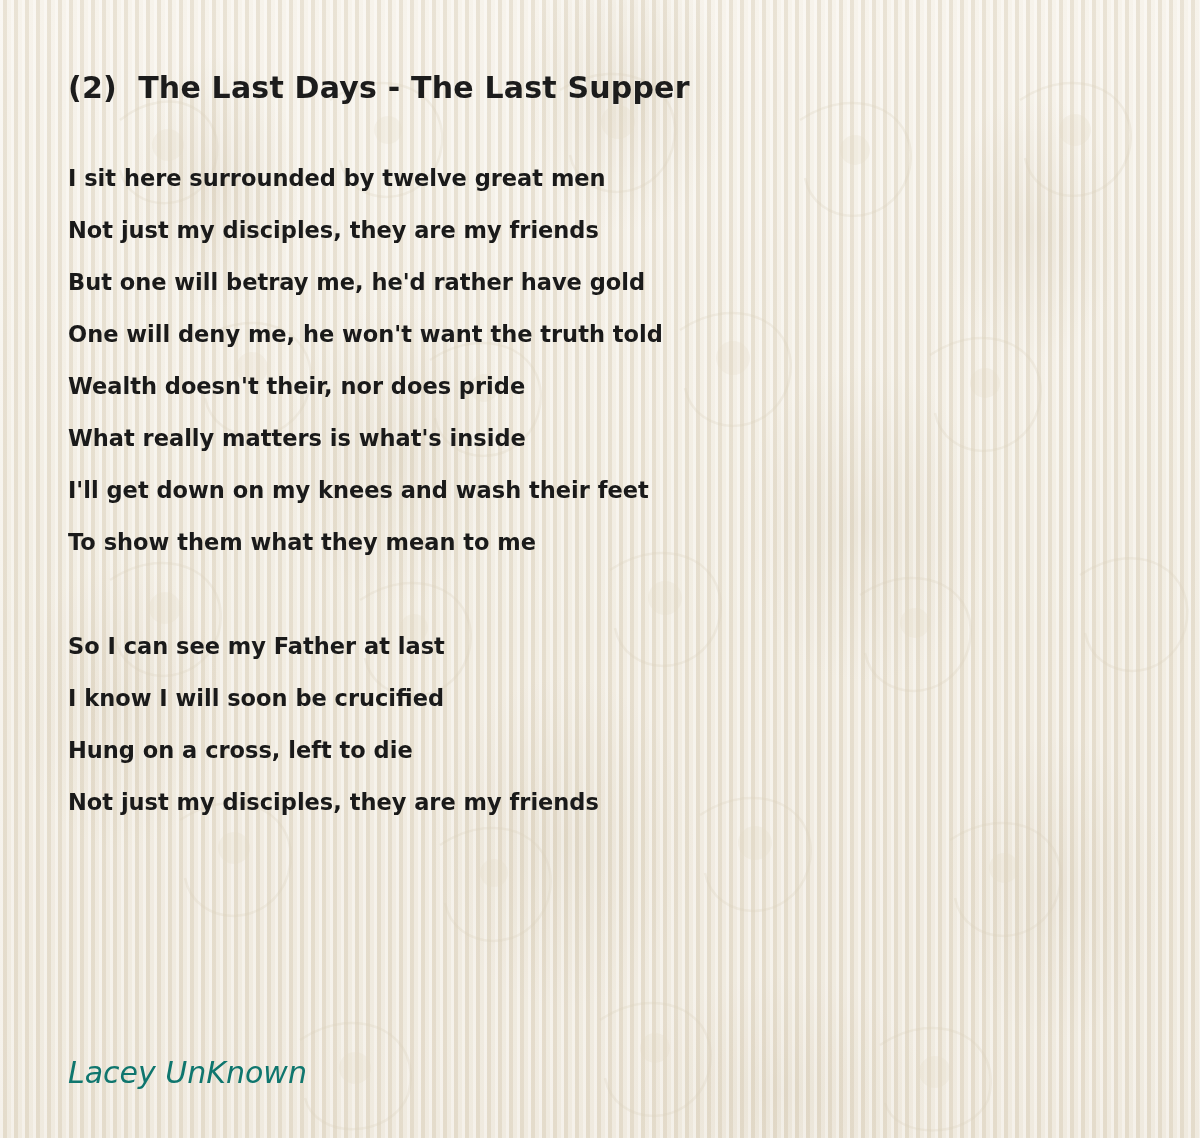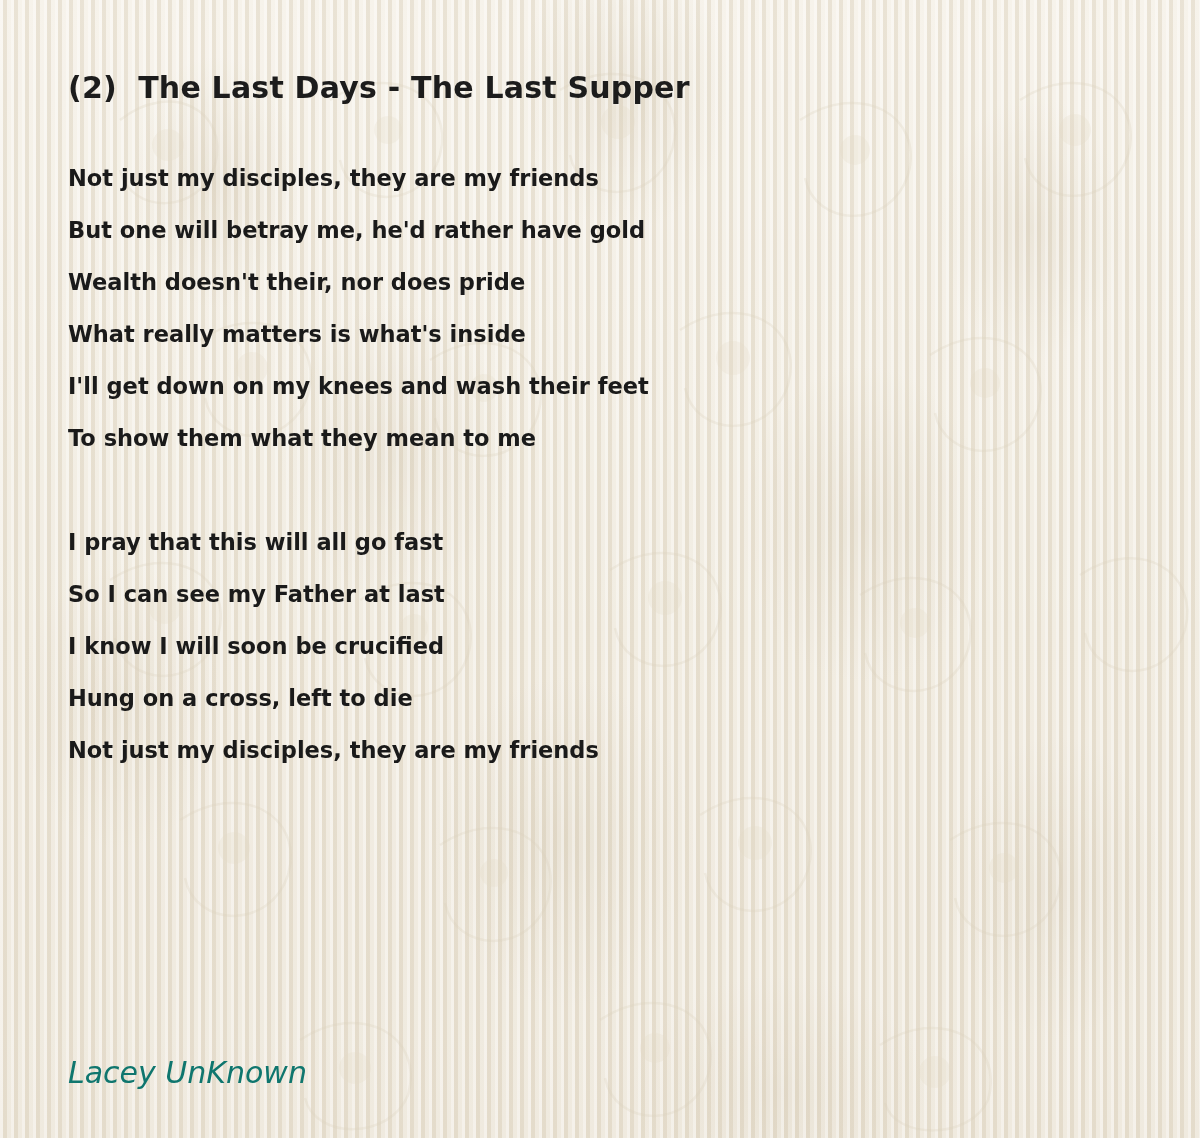--- a/index.html
+++ b/index.html
@@ -168,30 +168,31 @@
     </g>
   </svg>
 
   <div id="content">
 
     <h1 class="poem-title">(2)  The Last Days - The Last Supper</h1>
 
     <div class="poem-body">
 
       <div class="stanza">
+        <div class="poem-line">I sit here surrounded by twelve great men</div>
         <div class="poem-line">Not just my disciples, they are my friends</div>
         <div class="poem-line">But one will betray me, he'd rather have gold</div>
+        <div class="poem-line">One will deny me, he won't want the truth told</div>
         <div class="poem-line">Wealth doesn't their, nor does pride</div>
         <div class="poem-line">What really matters is what's inside</div>
         <div class="poem-line">I'll get down on my knees and wash their feet</div>
         <div class="poem-line">To show them what they mean to me</div>
       </div>
 
       <div class="stanza">
-        <div class="poem-line">I pray that this will all go fast</div>
         <div class="poem-line">So I can see my Father at last</div>
         <div class="poem-line">I know I will soon be crucified</div>
         <div class="poem-line">Hung on a cross, left to die</div>
         <div class="poem-line">Not just my disciples, they are my friends</div>
       </div>
 
     </div>
 
     <div class="author">Lacey UnKnown</div>
 

